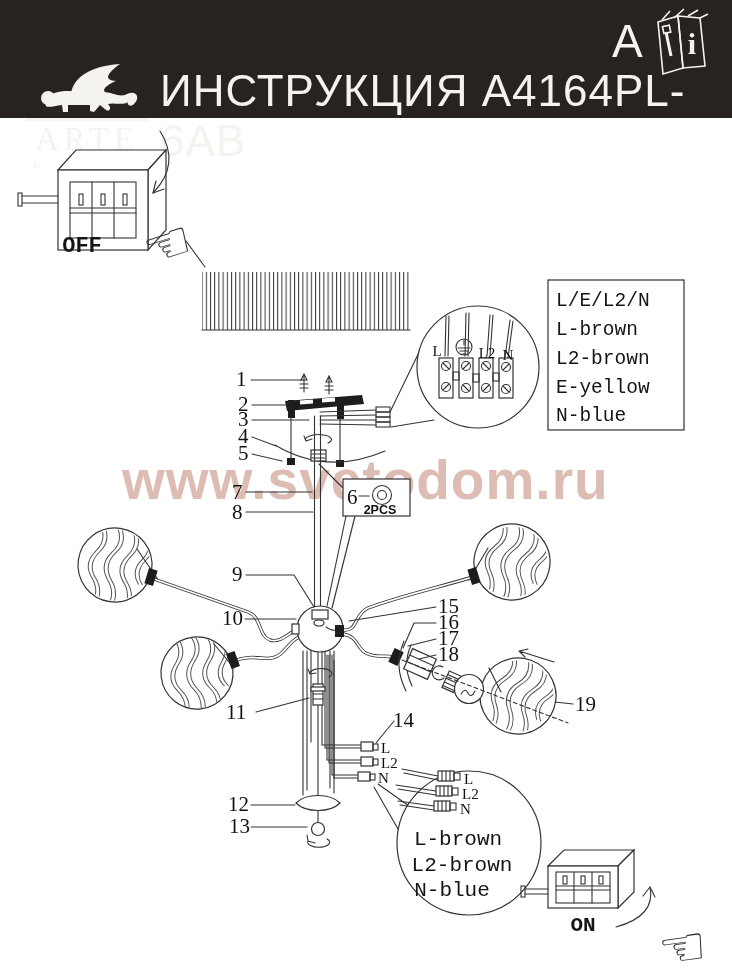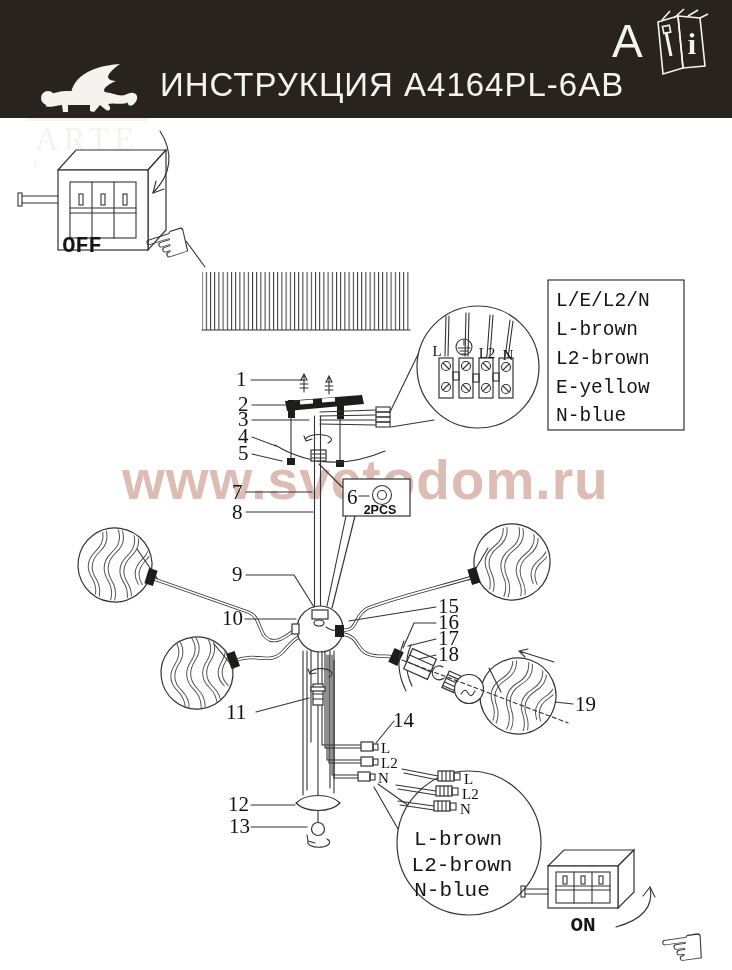--- a/index.html
+++ b/index.html
@@ -1,21 +1,21 @@
 <!DOCTYPE html>
 <html><head>
 <meta charset="utf-8">
 <style>
   html,body{margin:0;padding:0;background:#fff;}
   #page{position:relative;width:732px;height:970px;background:#fff;overflow:hidden;
         font-family:"Liberation Sans",sans-serif;}
   
   #hdr{position:absolute;left:0;top:0;width:732px;height:118px;background:#292320;color:#f5f3f0;}
   #hdr .ten{position:absolute;left:163px;top:20px;font-size:24px;letter-spacing:2px;font-weight:500;}
-  #hdr .tru{position:absolute;left:160px;top:66px;font-size:33px;letter-spacing:1px;font-weight:500;}
+  #hdr .tru{position:absolute;left:160px;top:66px;font-size:44px;letter-spacing:1px;font-weight:500;}
   #hdr .cornerA{position:absolute;left:612px;top:14px;font-size:46px;font-weight:500;}
   
   .arte{position:absolute;left:24px;top:58px;width:126px;text-align:center;}
   .arte .bar{height:3px;background:#f5f3f0;margin:0 2px;}
   .arte .nm{font-family:"Liberation Serif",serif;font-size:33px;letter-spacing:5px;line-height:36px;}
   .arte .lm{font-size:11px;letter-spacing:11px;margin-top:1px;padding-left:8px;}
   
   #wm{position:absolute;left:122px;top:448px;width:520px;font-size:55px;font-weight:bold;
       letter-spacing:1px;color:#ddbcb4;white-space:nowrap;z-index:1;}
   svg{position:absolute;left:0;top:118px;z-index:2;}

